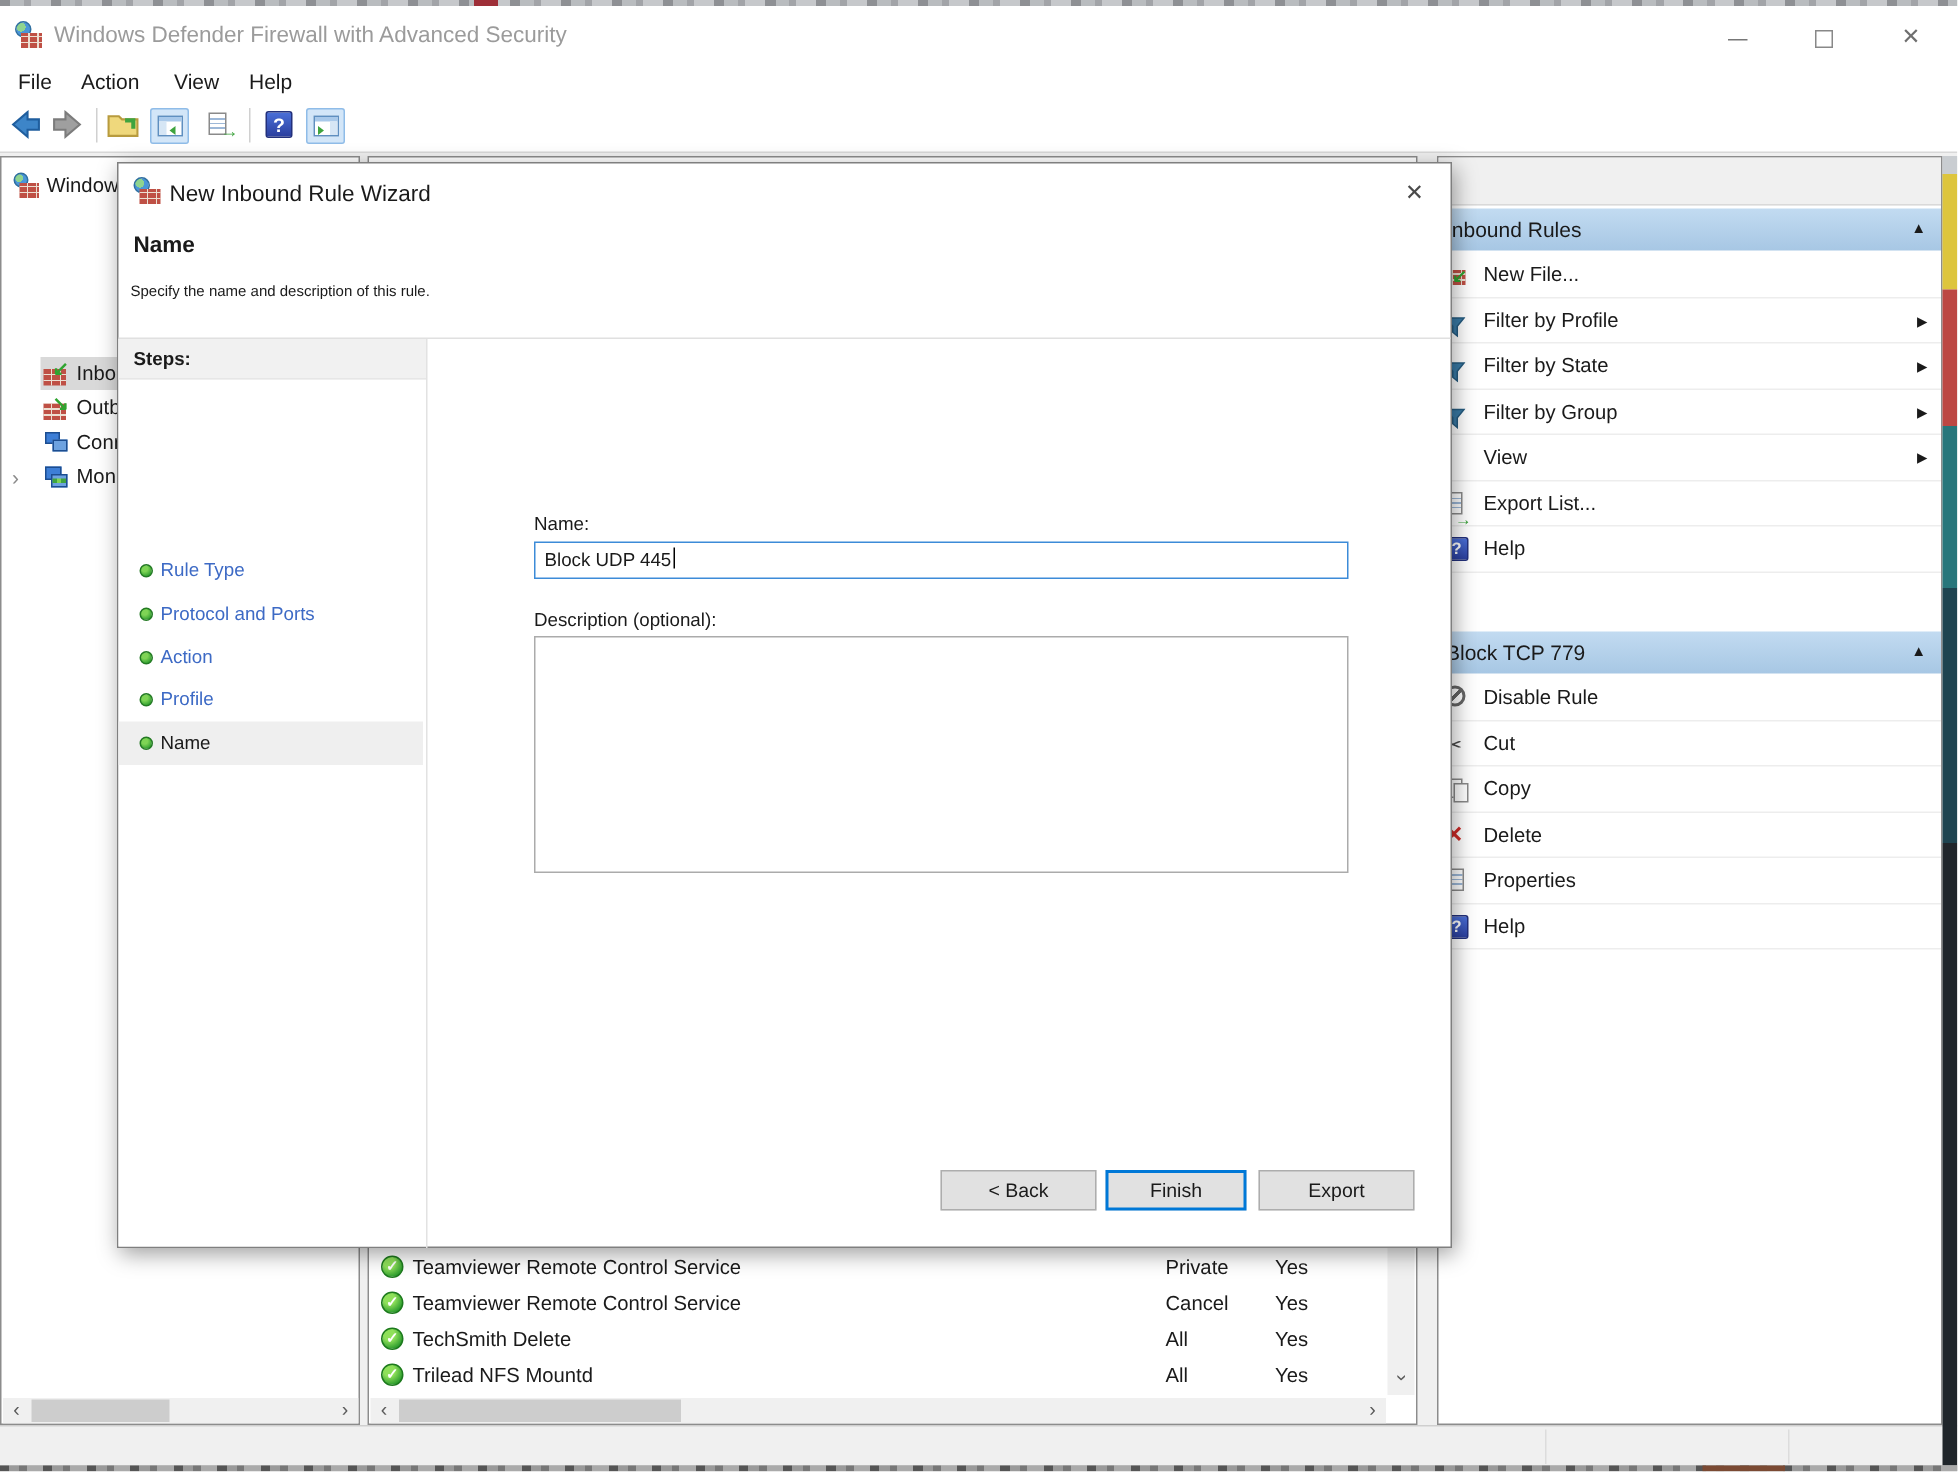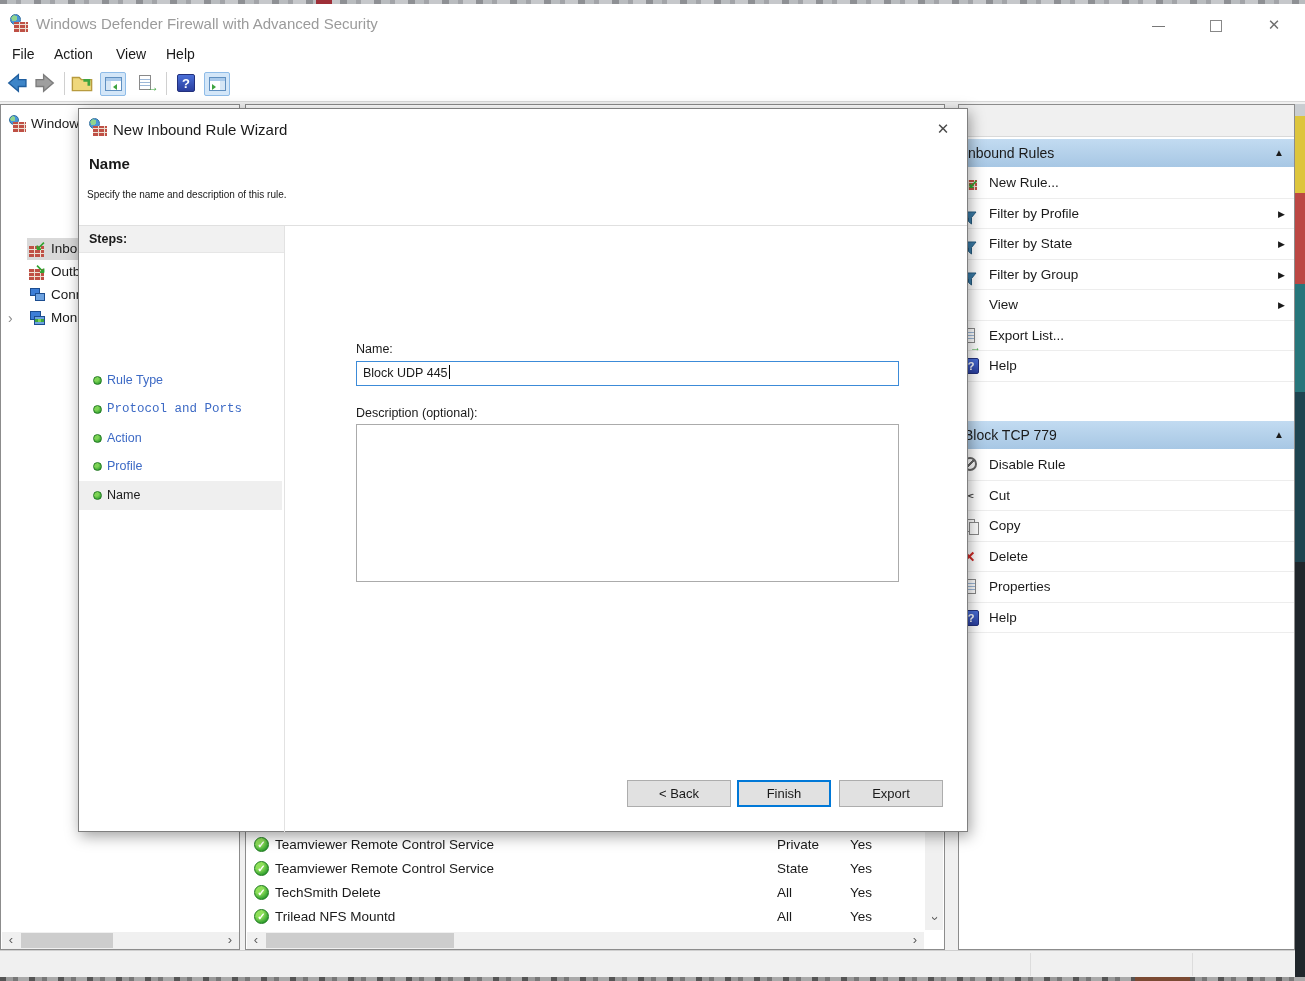--- a/index.html
+++ b/index.html
@@ -249,21 +249,21 @@
   <div class="abs" id="list-panel">
     <div class="rule-row" style="top:728px;">
       <span class="chk">✓</span>
       <span class="rule-name">Teamviewer Remote Control Service</span>
       <span class="rule-profile">Private</span>
       <span class="rule-enabled">Yes</span>
     </div>
     <div class="rule-row" style="top:752px;">
       <span class="chk">✓</span>
       <span class="rule-name">Teamviewer Remote Control Service</span>
-      <span class="rule-profile">State</span>
+      <span class="rule-profile">Cancel</span>
       <span class="rule-enabled">Yes</span>
     </div>
     <div class="rule-row" style="top:776px;">
       <span class="chk">✓</span>
       <span class="rule-name">TechSmith Delete</span>
       <span class="rule-profile">All</span>
       <span class="rule-enabled">Yes</span>
     </div>
     <div class="rule-row" style="top:800px;">
       <span class="chk">✓</span>
@@ -291,21 +291,21 @@
       <span class="hdr-label">Inbound Rules</span>
       <span class="collapse">▲</span>
     </div>
 
     <div class="act-list" style="top:63px;">
       <div class="act-item">
         <span class="act-ico">
           <span class="wall" style="left:0;top:5px;width:14px;height:10px;"></span>
           <span class="garrow" style="left:5px;top:-6px;font-size:12px;">↙</span>
         </span>
-        <span class="lbl">New Rule...</span>
+        <span class="lbl">New File...</span>
       </div>
       <div class="act-item">
         <span class="act-ico">
           <svg class="ico-funnel" viewBox="0 0 14 14">
               <path d="M1 1 H13 L8.5 6.5 V13 L5.5 10.5 V6.5 Z" fill="#3a7ca8" stroke="#265c80"></path>
             </svg>
         </span>
         <span class="lbl">Filter by Profile</span>
         <span class="subarrow">▶</span>
       </div>
@@ -415,21 +415,21 @@
 
     <div id="steps-panel">
       <div id="steps-hdr">
           <span>Steps:</span>
         </div>
 
       <div class="step-row" style="top:140px;">
         <span class="step-dot"></span>
         <span class="step-lbl step-link">Rule Type</span>
       </div>
-      <div class="step-row" style="top:169px;font-family:Liberation Mono, monospace;">
+      <div class="step-row" style="top:169px;">
         <span class="step-dot"></span>
         <span class="step-lbl step-link">Protocol and Ports</span>
       </div>
       <div class="step-row" style="top:198px;">
         <span class="step-dot"></span>
         <span class="step-lbl step-link">Action</span>
       </div>
       <div class="step-row" style="top:226px;">
         <span class="step-dot"></span>
         <span class="step-lbl step-link">Profile</span>

